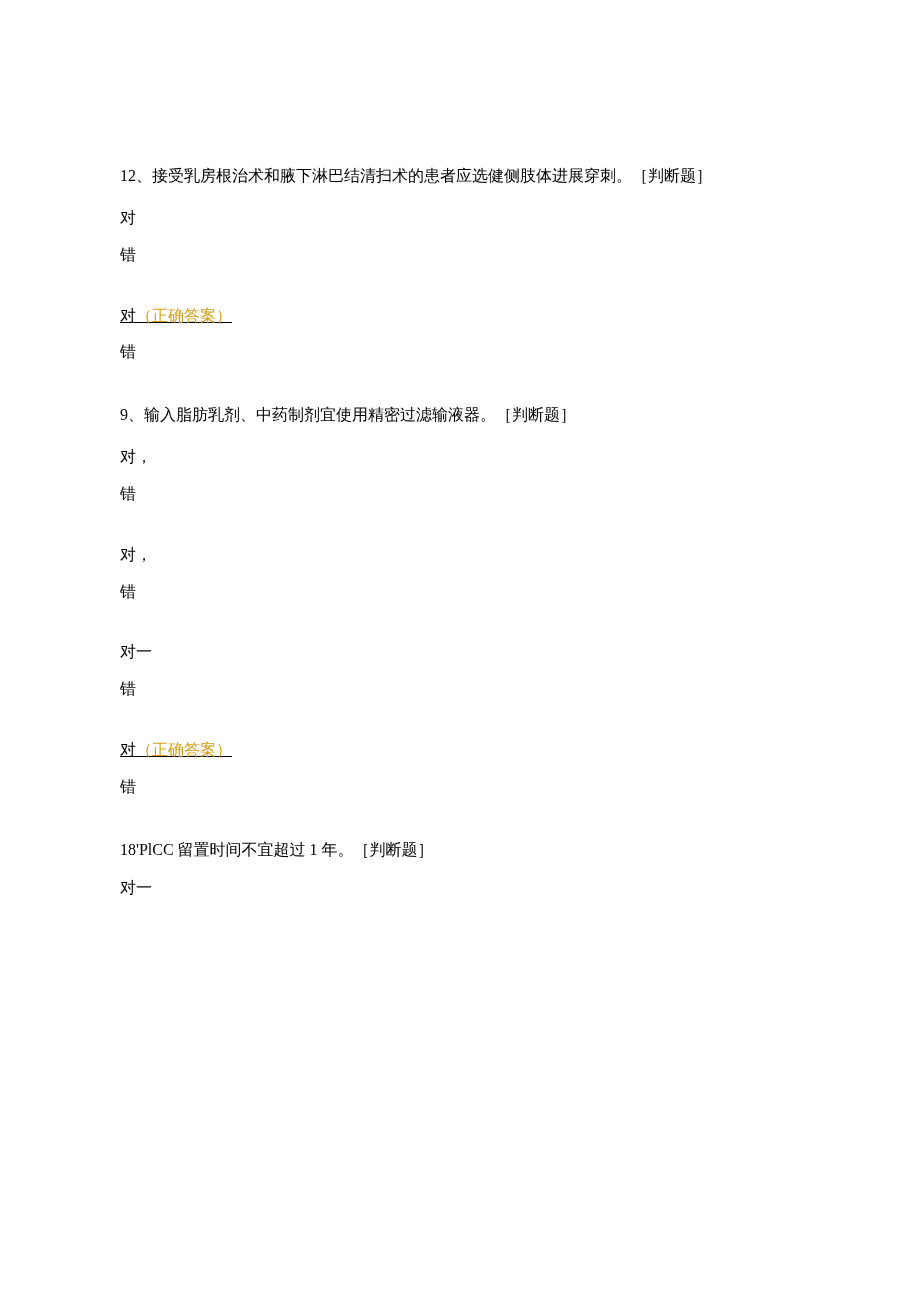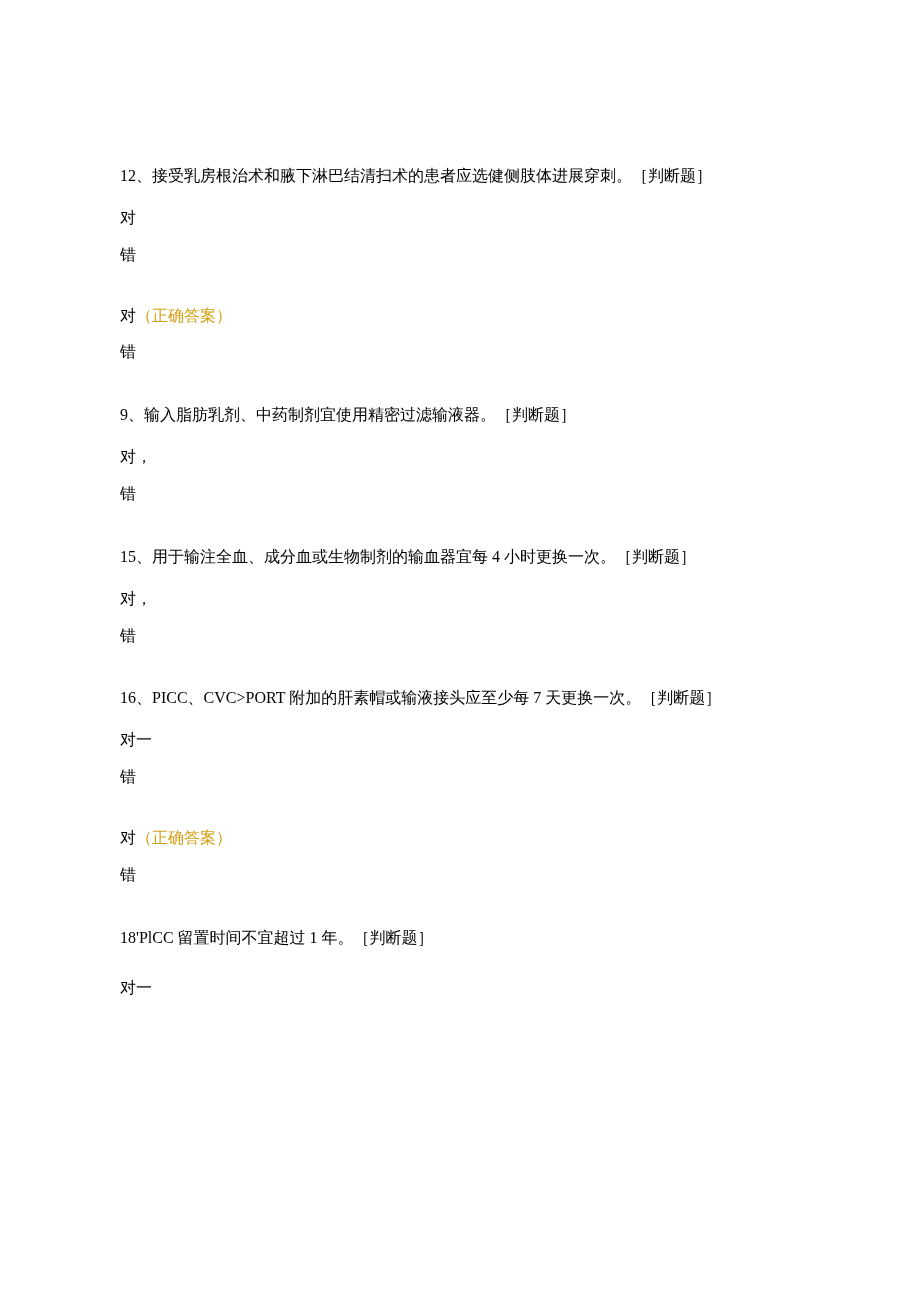--- a/index.html
+++ b/index.html
@@ -24,26 +24,27 @@
     margin-bottom: 12px;
     line-height: 2.0;
   }
   .option {
     margin-bottom: 8px;
     line-height: 1.8;
   }
   .option-correct {
     margin-bottom: 8px;
     line-height: 1.8;
+    text-decoration: underline;
   }
   .correct-mark {
     color: #d4a017;
   }
   .tight-block .question-text {
-    margin-bottom: 20px;
+    margin-bottom: 8px;
   }
 </style>
 </head>
 <body>
 
 <div class="page">
 
   <div class="question-block">
     <div class="question-text">12、接受乳房根治术和腋下淋巴结清扫术的患者应选健侧肢体进展穿刺。［判断题］</div>
     <div class="option">对</div>
@@ -57,27 +58,25 @@
     <div class="option">错</div>
   </div>
 
   <div class="question-block">
     <div class="question-text">9、输入脂肪乳剂、中药制剂宜使用精密过滤输液器。［判断题］</div>
     <div class="option">对，</div>
     <div class="option">错</div>
   </div>
 
   <div class="question-block">
-    <div class="question-text">15、用于输注全血、成分血或生物制剂的输血器宜每 4 小时更换一次。［判断题］</div>
     <div class="option">对，</div>
     <div class="option">错</div>
   </div>
 
   <div class="question-block">
-    <div class="question-text">16、PICC、CVC&gt;PORT 附加的肝素帽或输液接头应至少每 7 天更换一次。［判断题］</div>
     <div class="option">对一</div>
     <div class="option">错</div>
   </div>
 
   <div class="question-block">
     <div class="option-correct">
       <span>对</span><span class="correct-mark">（正确答案）</span>
     </div>
     <div class="option">错</div>
   </div>

